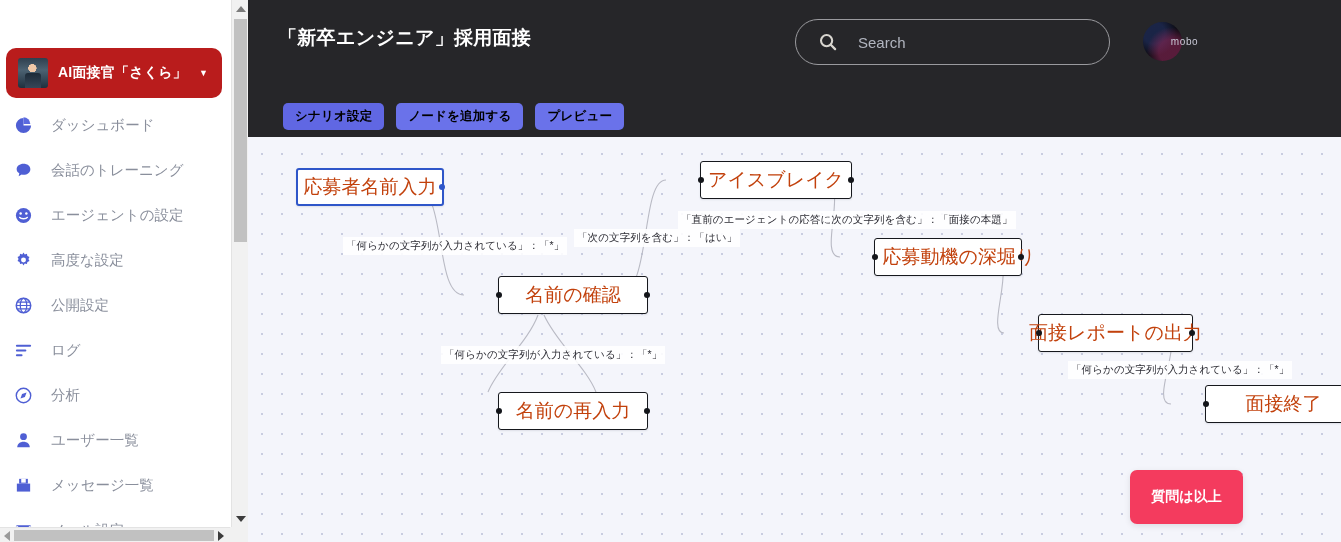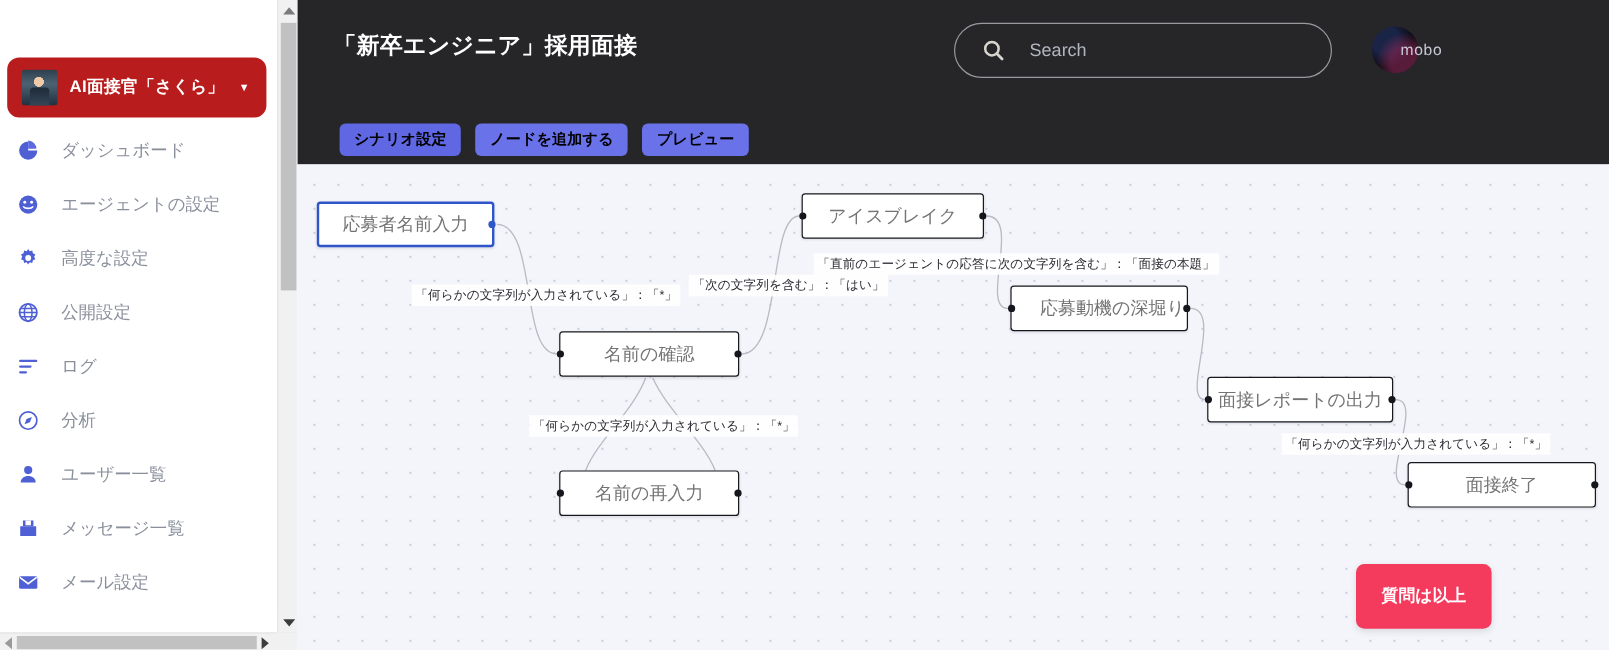--- a/index.html
+++ b/index.html
@@ -181,21 +181,21 @@
     border-radius: 50%;
     background:
       radial-gradient(circle at 72% 76%, rgba(150,40,90,0.55) 0 30%, rgba(0,0,0,0) 60%),
       radial-gradient(circle at 28% 28%, rgba(40,60,120,0.5) 0 28%, rgba(0,0,0,0) 58%),
       #0c0c14;
     display: flex; align-items: center; justify-content: center;
     cursor: pointer;
   }
   .user-avatar span {
     color: #c9c9d6;
-    font-size: 13px;
+    font-size: 10px;
     letter-spacing: 0.6px;
     padding-left: 44px;
   }
   .toolbar {
     position: absolute; left: 35px; top: 103px;
     display: flex; gap: 12px;
   }
   .tb-btn {
     background: #6067e3;
     color: #000000;
@@ -221,25 +221,26 @@
     background-position: 4px 7px;
     overflow: hidden;
   }
   #edges { position: absolute; left: 0; top: 0; width: 1093px; height: 405px; }
   .node {
     position: absolute;
     background: #ffffff;
     border: 1px solid #16181d;
     border-radius: 3px;
     display: flex; align-items: center; justify-content: center;
-    font-size: 15px;
-    color: #737373;
+    font-size: 19px;
+    color: #c2410c;
     box-shadow: 0 1px 2px rgba(30,35,60,0.10);
     cursor: pointer;
     white-space: nowrap;
+    margin-left: 32px;
   }
   .node.selected { border: 2px solid #2f56c9; }
   .handle {
     position: absolute;
     width: 6px; height: 6px;
     border-radius: 50%;
     background: #14161b;
     top: 50%;
     transform: translateY(-50%);
   }
@@ -289,20 +290,28 @@
         <div class="nav-item">
           <span class="nav-icon">
             <svg width="19" height="19" viewBox="0 0 20 20">
                 <path d="M10 2a8 8 0 108 8h-8z" fill="#4f5fd4"></path>
                 <path d="M10 1.2v7.2h7.2A7.3 7.3 0 0010 1.2z" fill="#5b6ae0"></path>
               </svg>
           </span>
           <span class="nav-label">ダッシュボード</span>
         </div>
 
+        <div class="nav-item">
+          <span class="nav-icon">
+            <svg width="19" height="19" viewBox="0 0 20 20">
+                <path d="M10 3c-4 0-7.2 2.5-7.2 5.6 0 1.8 1.1 3.4 2.8 4.4l-.7 3 3.2-1.7c.6.1 1.2.2 1.9.2 4 0 7.2-2.5 7.2-5.9S14 3 10 3z" fill="#4f5fd4"></path>
+              </svg>
+          </span>
+          <span class="nav-label">会話のトレーニング</span>
+        </div>
 
         <div class="nav-item">
           <span class="nav-icon">
             <svg width="19" height="19" viewBox="0 0 20 20">
                 <circle cx="10" cy="10" r="8" fill="#4f5fd4"></circle>
                 <circle cx="7" cy="8" r="1.3" fill="#fff"></circle>
                 <circle cx="13" cy="8" r="1.3" fill="#fff"></circle>
                 <path d="M6 12c1.2 1.8 6.8 1.8 8 0" stroke="#fff" stroke-width="1.5" fill="none" stroke-linecap="round"></path>
               </svg>
           </span>

